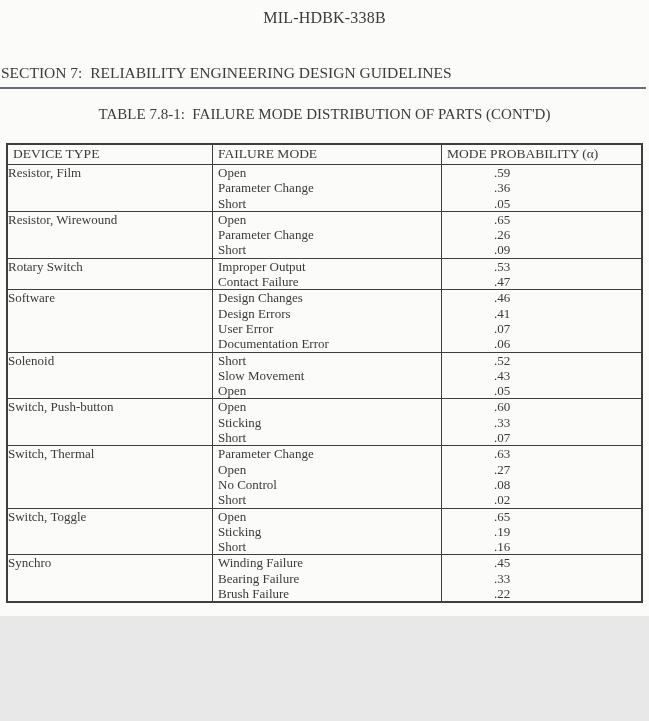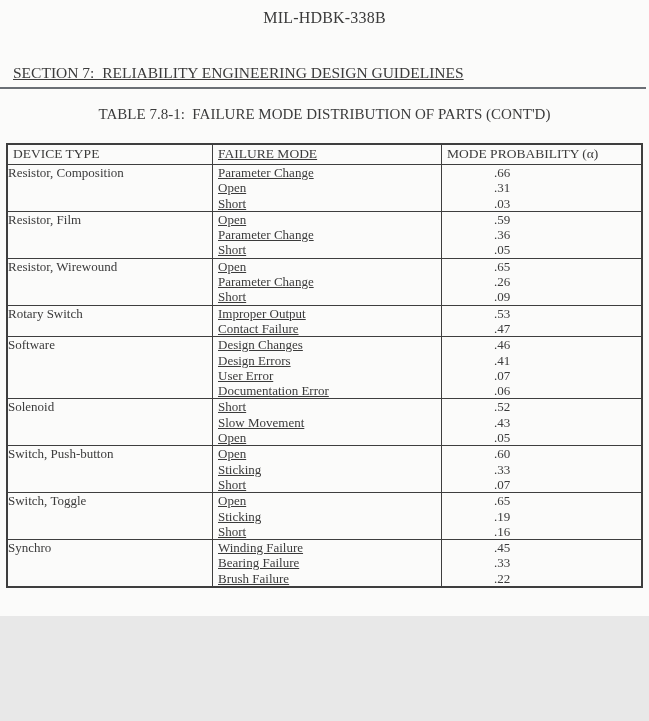--- a/index.html
+++ b/index.html
@@ -23,26 +23,25 @@
     width: 100%;
     text-align: center;
     font-size: 16px;
     letter-spacing: 0.2px;
   }
   .section-heading {
     position: absolute;
     top: 64px;
     left: 0;
     right: 3px;
-    padding-left: 13px;
+    padding-left: 1px;
     padding-bottom: 5px;
     border-bottom: 2px solid #6a6f75;
     font-size: 15.5px;
     white-space: pre;
-    text-decoration: underline;
   }
   .table-title {
     position: absolute;
     top: 106px;
     left: 0;
     width: 100%;
     text-align: center;
     font-size: 15px;
     white-space: pre;
   }
@@ -61,21 +60,21 @@
     border: 1px solid #3e3e3e;
     padding: 0;
     vertical-align: top;
     font-weight: normal;
     text-align: left;
   }
   table.fm-table {
     border: 2px solid #3e3e3e;
   }
   th.col-device, td.cell-device { width: 199px; }
-  th.col-mode,   td.cell-mode   { width: 223px; text-decoration: underline; }
+  th.col-mode,   td.cell-mode   { width: 223px; }
   th.col-prob,   td.cell-prob   { width: auto; }
   table.fm-table th {
     font-size: 13.5px;
     height: 17px;
     padding: 1px 0 1px 5px;
     white-space: nowrap;
     margin-top: 44px;
   }
   td.cell-device { padding: 1px 0 1px 5px; }
   .mode-line { padding-left: 5px; }
@@ -115,33 +114,20 @@
   <table class="fm-table">
     <thead>
       <tr>
         <th class="col-device">DEVICE TYPE</th>
         <th class="col-mode">FAILURE MODE</th>
         <th class="col-prob">MODE PROBABILITY (α)</th>
       </tr>
     </thead>
     <tbody id="table-body">
 
-    <tr>
-          <td class="cell-device">Resistor, Composition</td>
-          <td class="cell-mode">
-            <div class="mode-line">Parameter Change</div>
-            <div class="mode-line">Open</div>
-            <div class="mode-line">Short</div>
-          </td>
-          <td class="cell-prob">
-            <div class="prob-line">.66</div>
-            <div class="prob-line">.31</div>
-            <div class="prob-line">.03</div>
-          </td>
-        </tr>
         <tr>
           <td class="cell-device">Resistor, Film</td>
           <td class="cell-mode">
             <div class="mode-line">Open</div>
             <div class="mode-line">Parameter Change</div>
             <div class="mode-line">Short</div>
           </td>
           <td class="cell-prob">
             <div class="prob-line">.59</div>
             <div class="prob-line">.36</div>
@@ -207,20 +193,35 @@
             <div class="mode-line">Sticking</div>
             <div class="mode-line">Short</div>
           </td>
           <td class="cell-prob">
             <div class="prob-line">.60</div>
             <div class="prob-line">.33</div>
             <div class="prob-line">.07</div>
           </td>
         </tr>
         <tr>
+          <td class="cell-device">Switch, Thermal</td>
+          <td class="cell-mode">
+            <div class="mode-line">Parameter Change</div>
+            <div class="mode-line">Open</div>
+            <div class="mode-line">No Control</div>
+            <div class="mode-line">Short</div>
+          </td>
+          <td class="cell-prob">
+            <div class="prob-line">.63</div>
+            <div class="prob-line">.27</div>
+            <div class="prob-line">.08</div>
+            <div class="prob-line">.02</div>
+          </td>
+        </tr>
+        <tr>
           <td class="cell-device">Switch, Toggle</td>
           <td class="cell-mode">
             <div class="mode-line">Open</div>
             <div class="mode-line">Sticking</div>
             <div class="mode-line">Short</div>
           </td>
           <td class="cell-prob">
             <div class="prob-line">.65</div>
             <div class="prob-line">.19</div>
             <div class="prob-line">.16</div>

